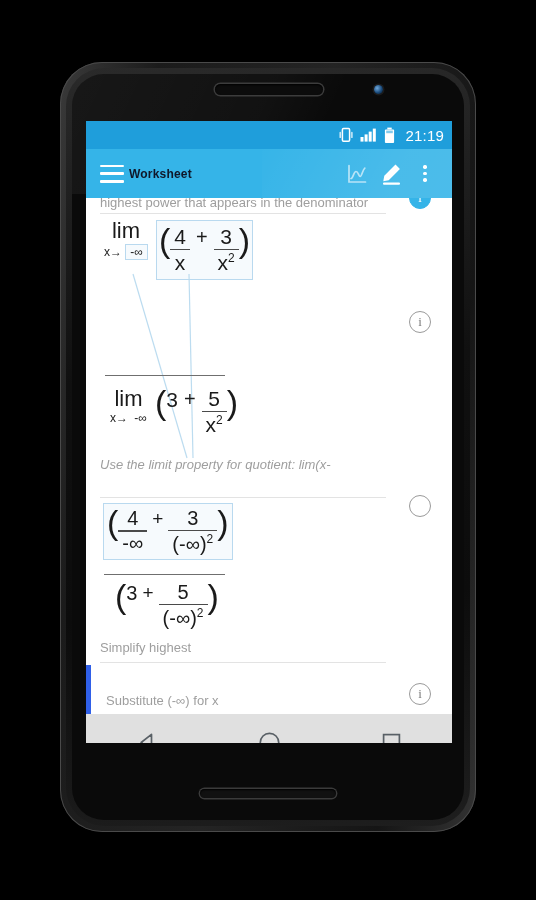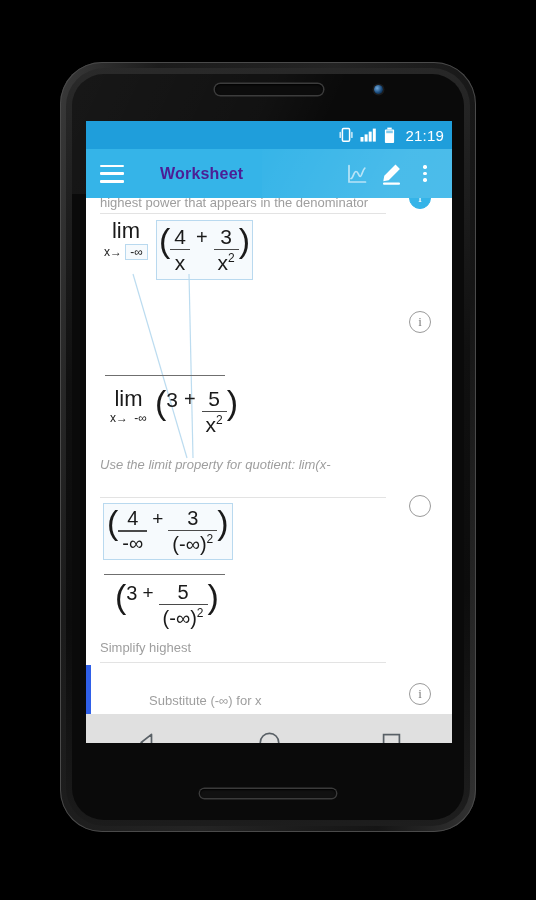--- a/index.html
+++ b/index.html
@@ -81,21 +81,21 @@
     display: flex; align-items: center; padding: 0 10px 0 14px;
     box-sizing: border-box; overflow: hidden;
   }
   .tb-sheen {
     position: absolute; right: -40px; top: -20px; width: 230px; height: 110px;
     background: linear-gradient(118deg, rgba(255,255,255,0) 0%, rgba(255,255,255,.10) 55%, rgba(255,255,255,.12) 100%);
     pointer-events: none;
   }
   .hamburger { width: 24px; height: 18px; display: flex; flex-direction: column; justify-content: space-between; cursor: pointer; }
   .hamburger i { display: block; height: 2.6px; background: #fff; border-radius: 1px; }
-  .tb-title { color: #4c1d95; font-size: 16px; font-weight: bold; margin-left: 36px; letter-spacing: .2px; }
+  .tb-title { color: #0f172a; font-size: 12px; font-weight: bold; margin-left: 5px; letter-spacing: .2px; }
   .tb-spacer { flex: 1; }
   .tb-btn { width: 34px; height: 34px; display: flex; align-items: center; justify-content: center; cursor: pointer; position: relative; z-index: 2; }
   .dots { display: flex; flex-direction: column; gap: 3px; align-items: center; }
   .dots span { width: 3.4px; height: 3.4px; border-radius: 50%; background: #fff; display: block; }
 
   
   .content { position: relative; height: 516px; background: #fff; overflow: hidden; }
   .blue-bar {
     position: absolute; left: 0; top: 467px; width: 5px; height: 142px; background: #2f5fe8;
   }
@@ -327,21 +327,21 @@
           </div>
           <span class="paren">)</span>
         </div>
       </div>
 
       <div class="row-info" style="left:323px; top:297px;"></div>
 
       <div class="hint" style="left:14px; top:441px;">Simplify  highest</div>
       <div class="hint-rule" style="left:14px; top:464px; width:286px;"></div>
 
-      <div class="hint" style="left:20px; top:494px;margin-left:43px;">Substitute (-∞)  for  x</div>
+      <div class="hint" style="left:20px; top:494px;">Substitute (-∞)  for  x</div>
       <div class="row-info" style="left:323px; top:485px;">i</div>
 
     </div>
 
     <div class="navbar">
       <div class="nav-btn">
         <svg width="21" height="21" viewBox="0 0 21 21">
           <path d="M14.5 2.4L4.2 10.5l10.3 8.1z" fill="none" stroke="#596066" stroke-width="1.7" stroke-linejoin="round"></path>
         </svg>
       </div>

